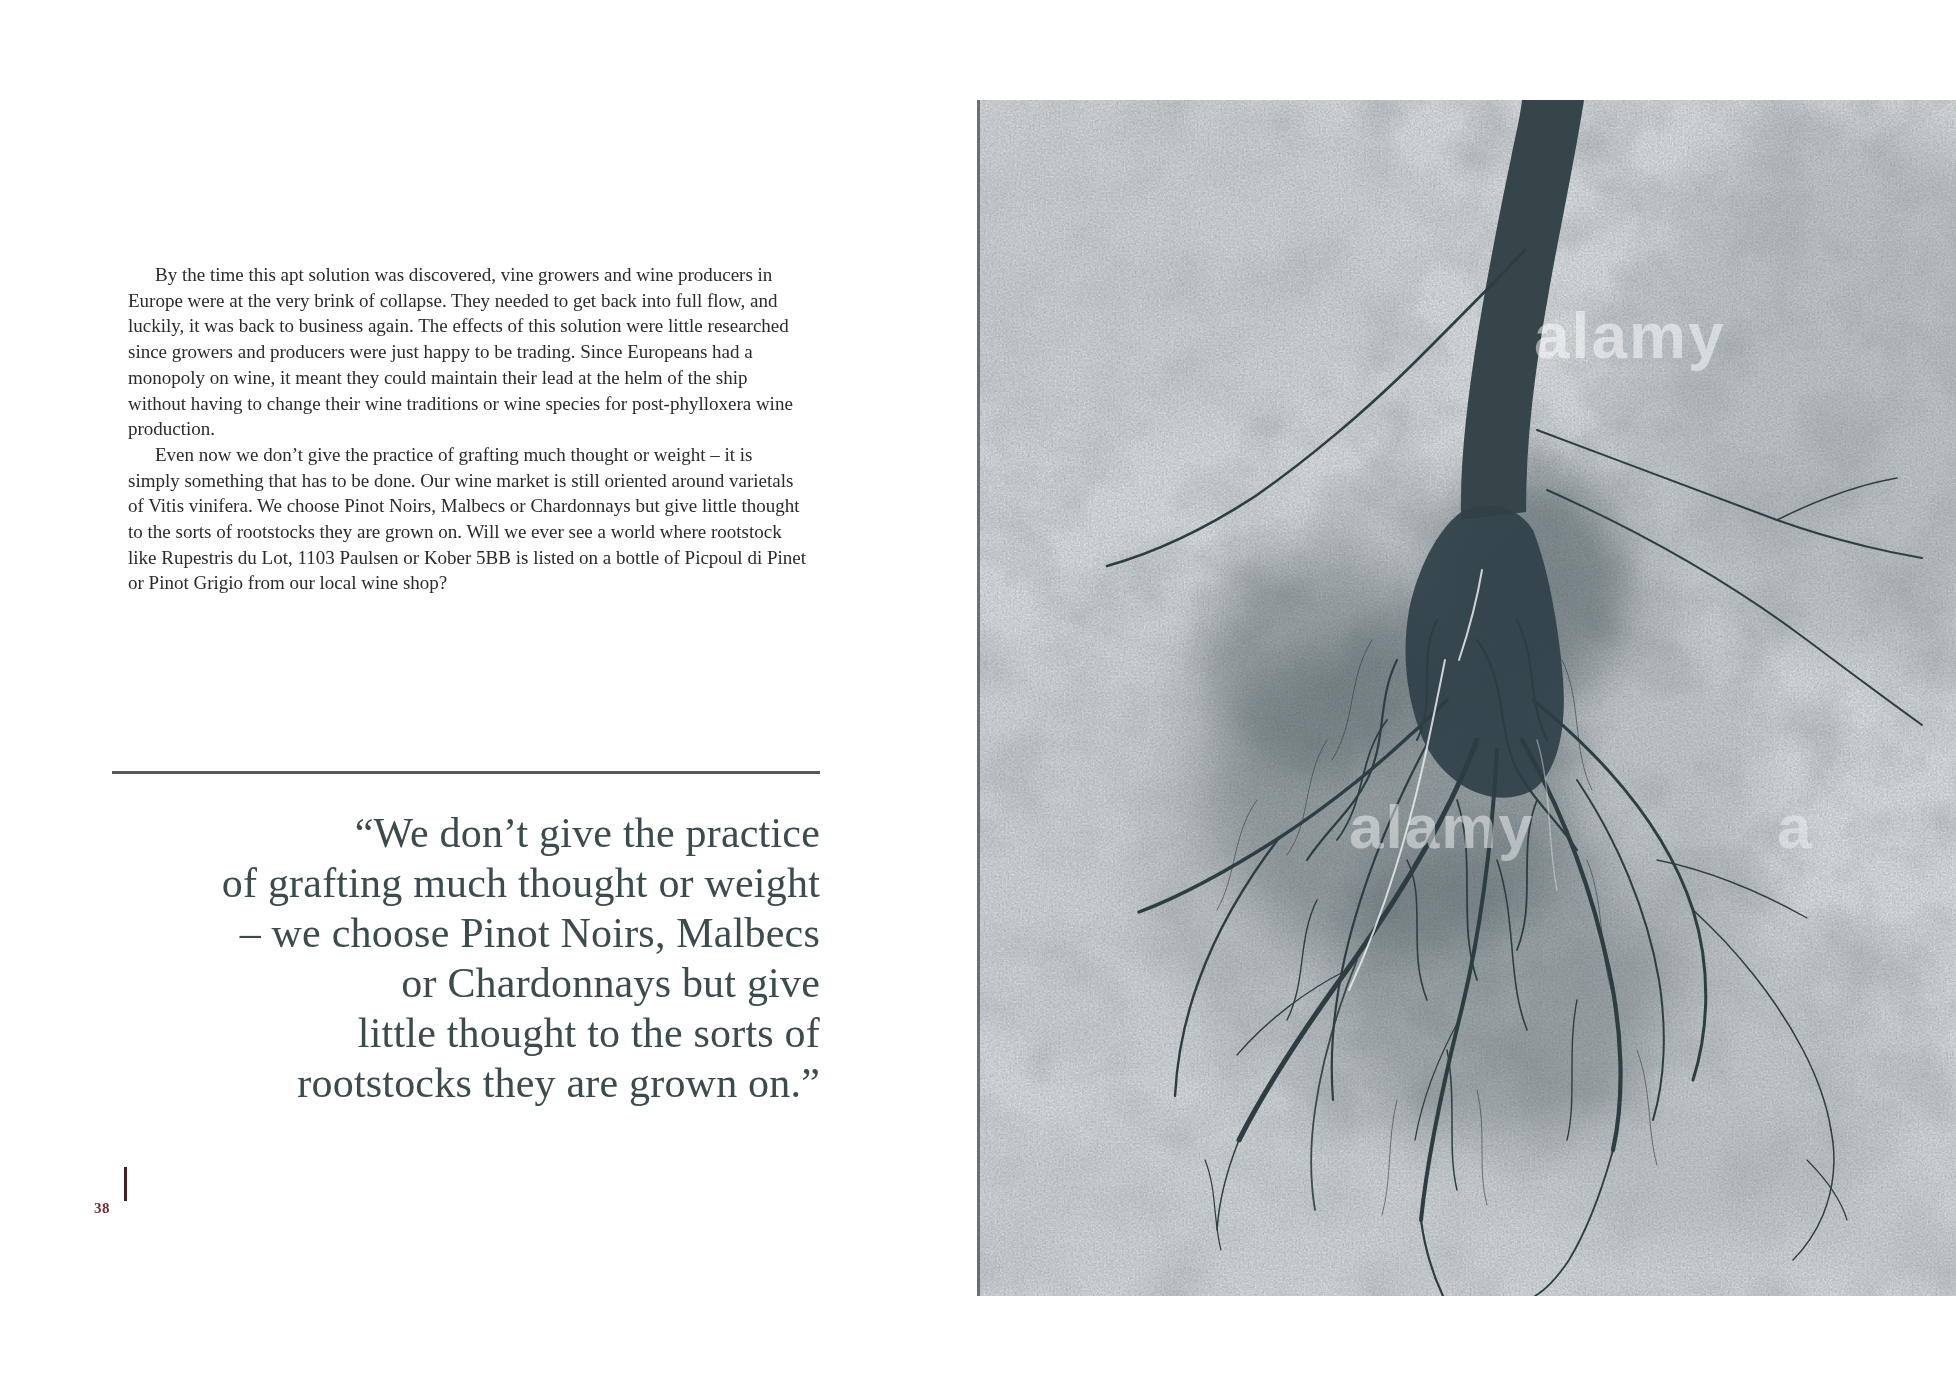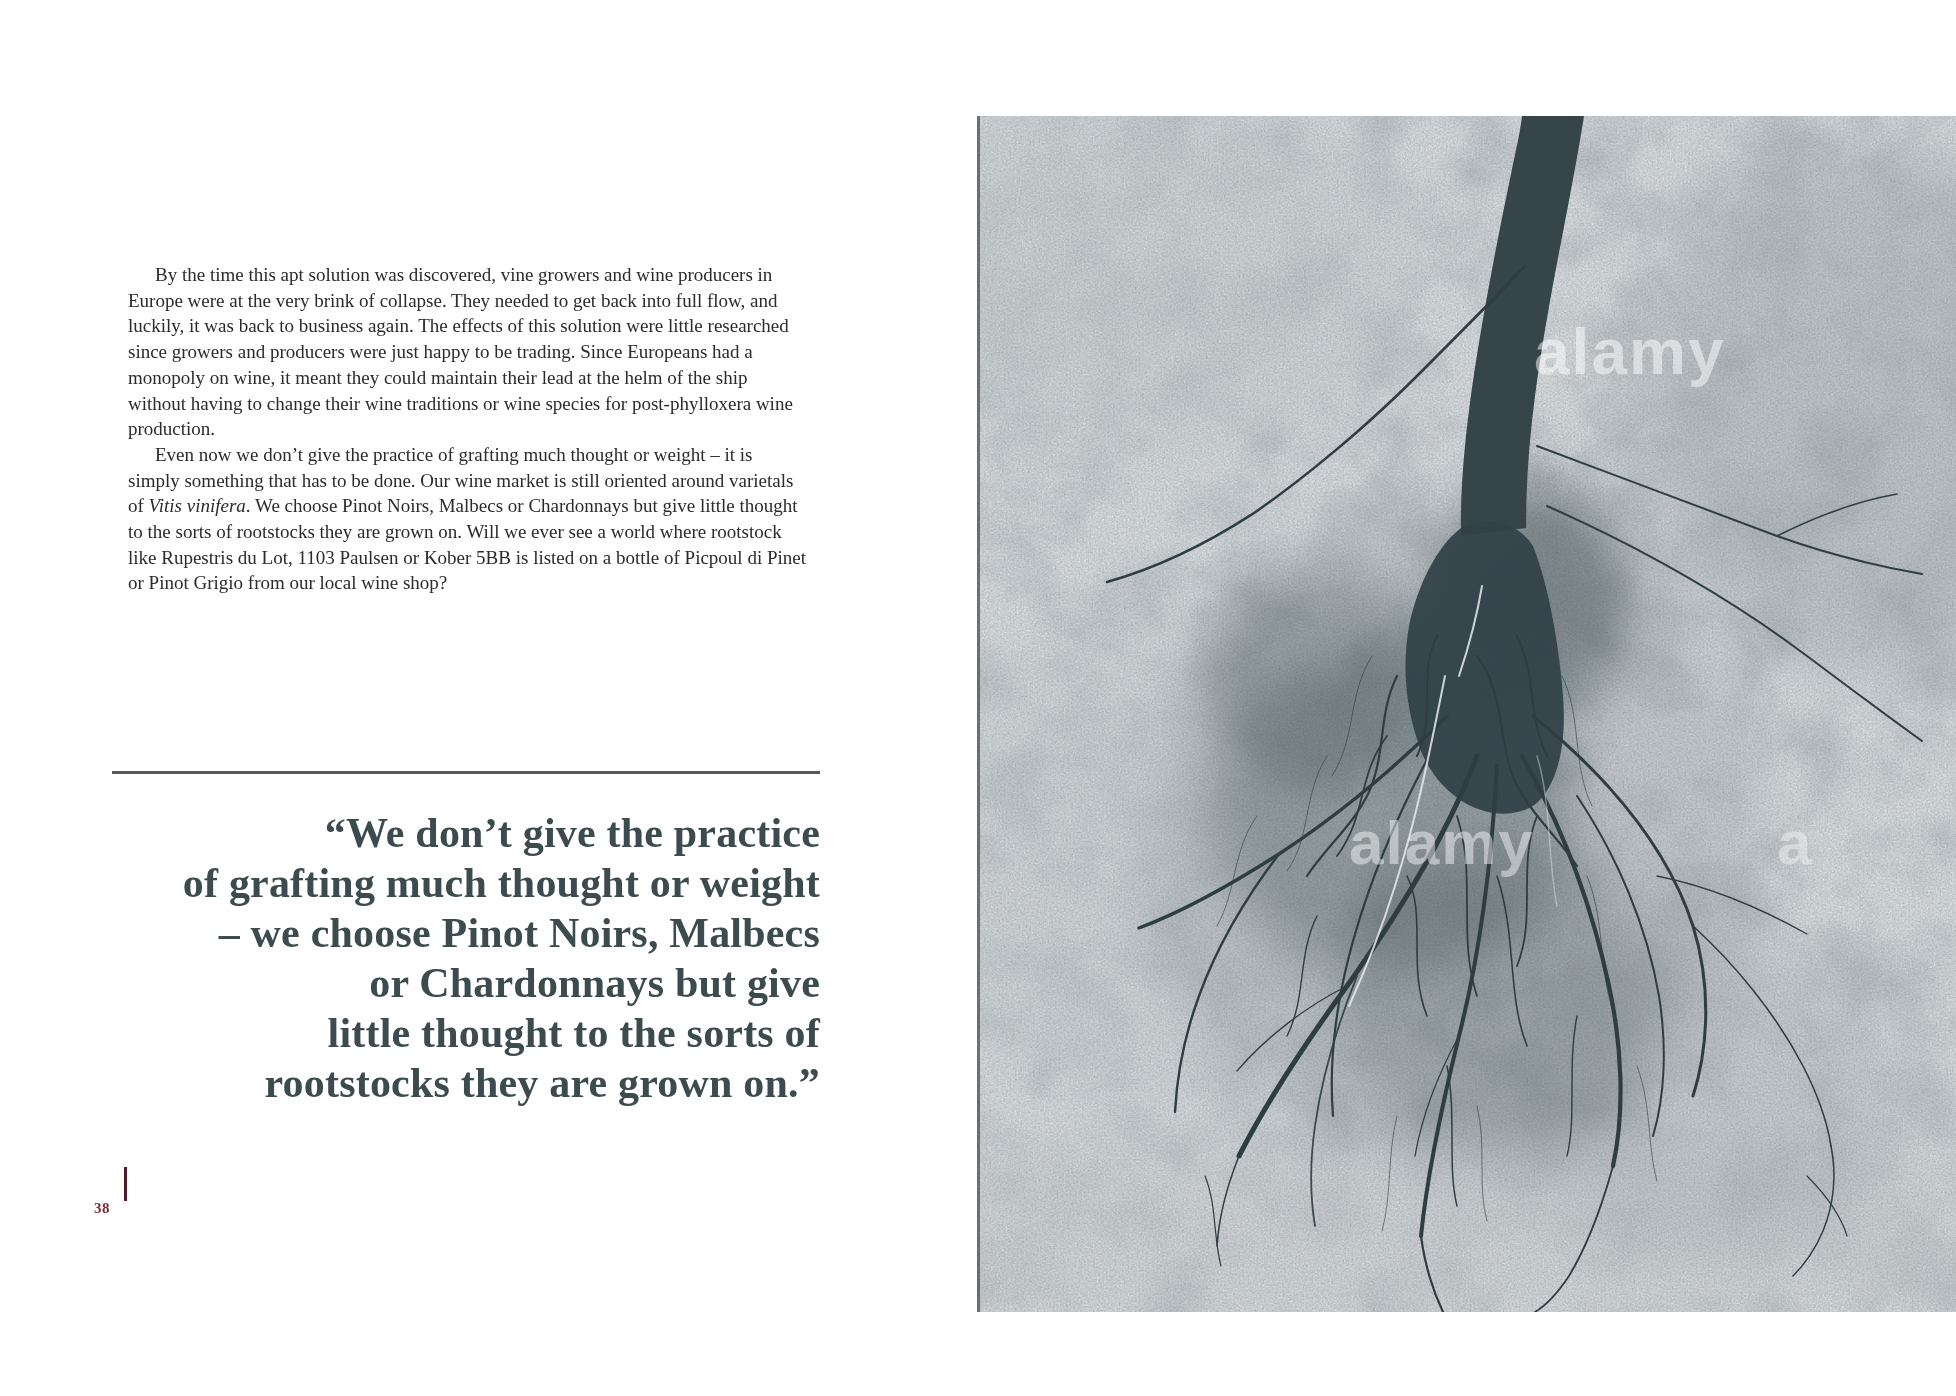--- a/index.html
+++ b/index.html
@@ -8,49 +8,49 @@
     background:#ffffff;
     font-family:"Liberation Serif", serif;
   }
   .left-page{position:absolute;left:0;top:0;width:898px;height:1396px;}
   .body-text{
     position:absolute;left:128px;top:262px;width:678px;
     font-size:19px;line-height:25.7px;color:#2b2b2b;
     text-align:left;
   }
   .body-text p{margin:0;text-indent:27px;}
-  .body-text .species{font-style:italic;}
+  .body-text .species{}
   .section-rule{
     position:absolute;left:112px;top:771px;width:708px;height:3px;
     background:#58585a;
   }
   .pull-quote{
     position:absolute;left:60px;top:808px;width:760px;
     font-family:"Liberation Serif", serif;
-    font-weight:700;
+    font-weight:400;
     font-size:42px;line-height:50px;
     color:#3c4b4e;
     text-align:right;
     white-space:pre;
     letter-spacing:0.2px;
   }
   .folio{
     position:absolute;left:94px;top:1164px;height:40px;
     display:flex;align-items:center;
   }
   .folio .num{
     font-size:15px;font-weight:700;color:#7d2b33;
     letter-spacing:0.5px;
     margin-top:48px;
   }
   .folio .bar{
     width:3px;height:34px;background:#4d1c25;margin-left:14px;
   }
   .right-page-photo{
-    position:absolute;left:977px;top:116px;width:979px;height:1196px;
+    position:absolute;left:977px;top:100px;width:979px;height:1196px;
     overflow:hidden;
   }
   .right-page-photo svg{display:block;width:100%;height:100%;}
   .wm{
     font-family:"Liberation Sans", sans-serif;
     font-weight:700;
   }
 </style>
 </head>
 <body>

